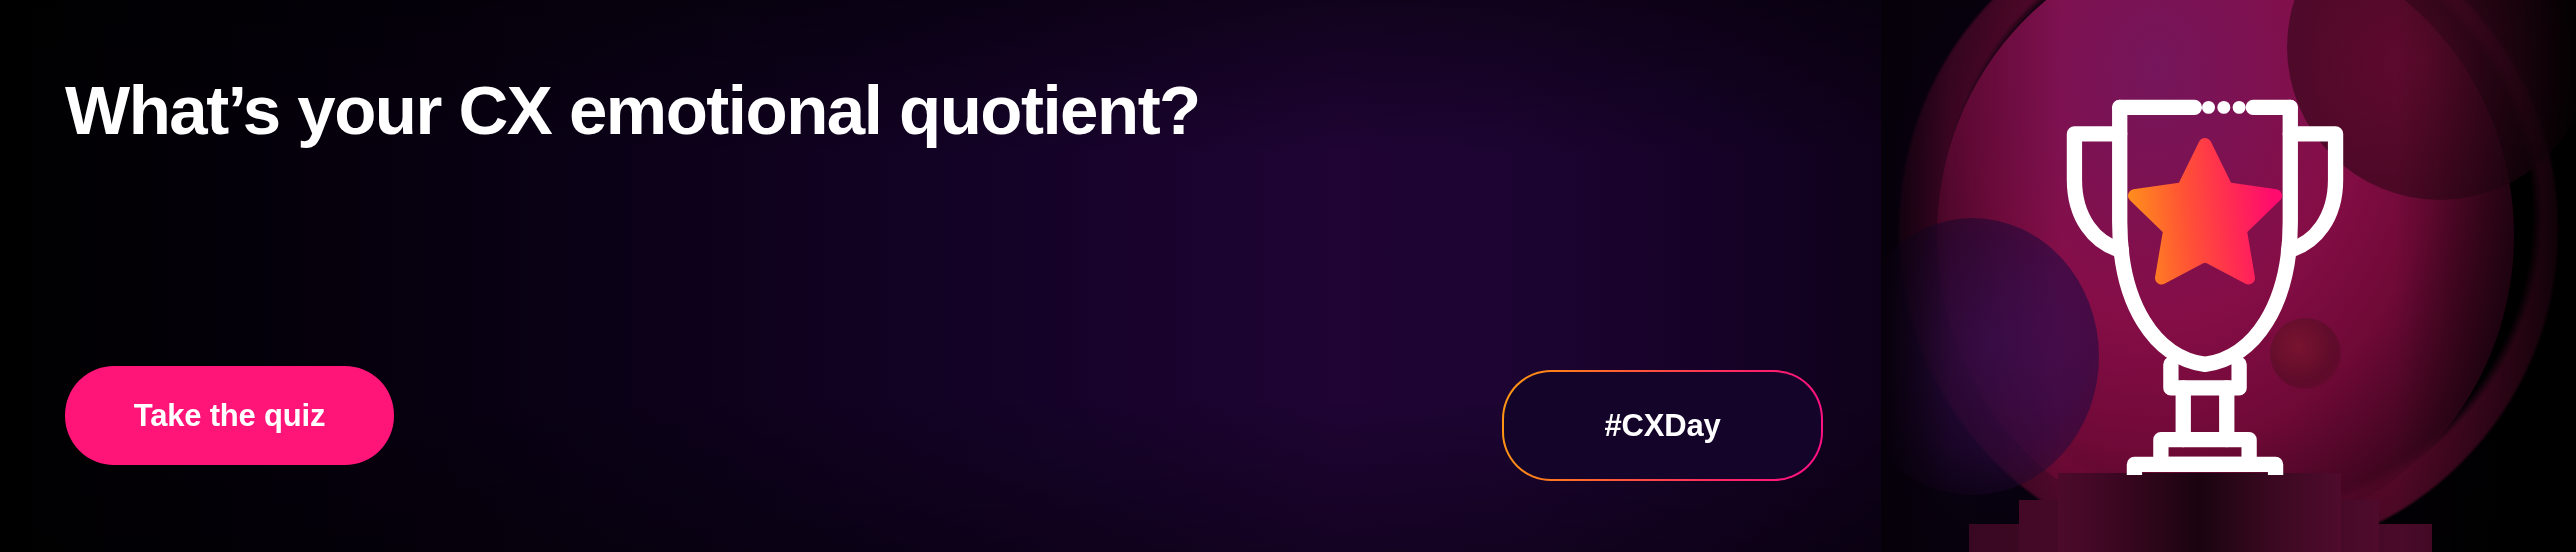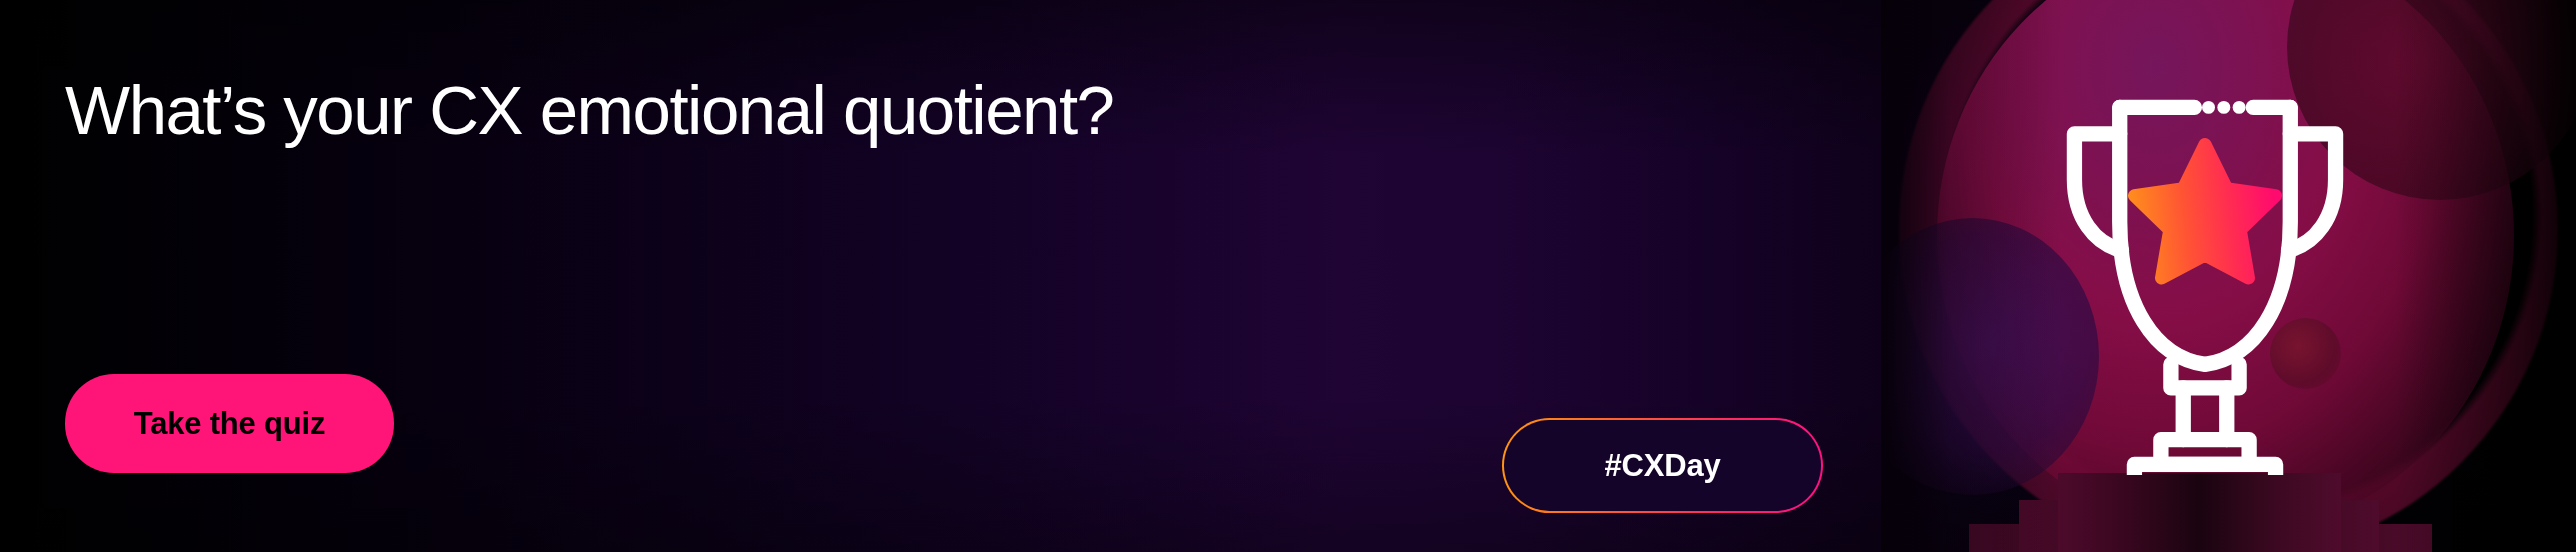--- a/index.html
+++ b/index.html
@@ -124,61 +124,60 @@
   
   .content {
     position:absolute;
     left:65px; top:0;
     width:1825px; height:552px;
   }
   .headline {
     position:absolute;
     left:0; top:75px;
     font-size:69px;
-    font-weight:400;
+    font-weight:700;
     letter-spacing:-1.5px;
     color:#ffffff;
     line-height:1.05;
     white-space:nowrap;
   }
   .subhead {
     position:absolute;
     left:1.2px; top:220px;
     font-size:33px;
     font-weight:400;
     letter-spacing:-0.2px;
     color:#ffffff;
     white-space:nowrap;
   }
 
   .btn-quiz {
     position:absolute;
-    left:0; top:374px;
+    left:0; top:366px;
     width:329px; height:99px;
     border-radius:49px;
     background:#ff1478;
     border:none;
-    color:#000000;
+    color:#ffffff;
     font-family:"Liberation Sans", sans-serif;
     font-size:31px;
     font-weight:700;
     letter-spacing:-0.2px;
     cursor:pointer;
     display:flex; align-items:center; justify-content:center;
   }
 
   .btn-cxday {
     position:absolute;
     left:1437px; top:370px;
-    width:321px; height:95px;
+    width:321px; height:111px;
     border-radius:49px;
     padding:2.4px;
     background:linear-gradient(100deg,#ff9a12 0%, #ff7a1c 18%, #ff4a44 48%, #ff2467 72%, #ff0f86 100%);
     cursor:pointer;
-    margin-top:48px;
   }
   .btn-cxday-inner {
     width:100%; height:100%;
     border-radius:47px;
     background:#14042a;
     display:flex; align-items:center; justify-content:center;
     color:#ffffff;
     font-size:31px;
     font-weight:700;
     letter-spacing:-0.2px;

